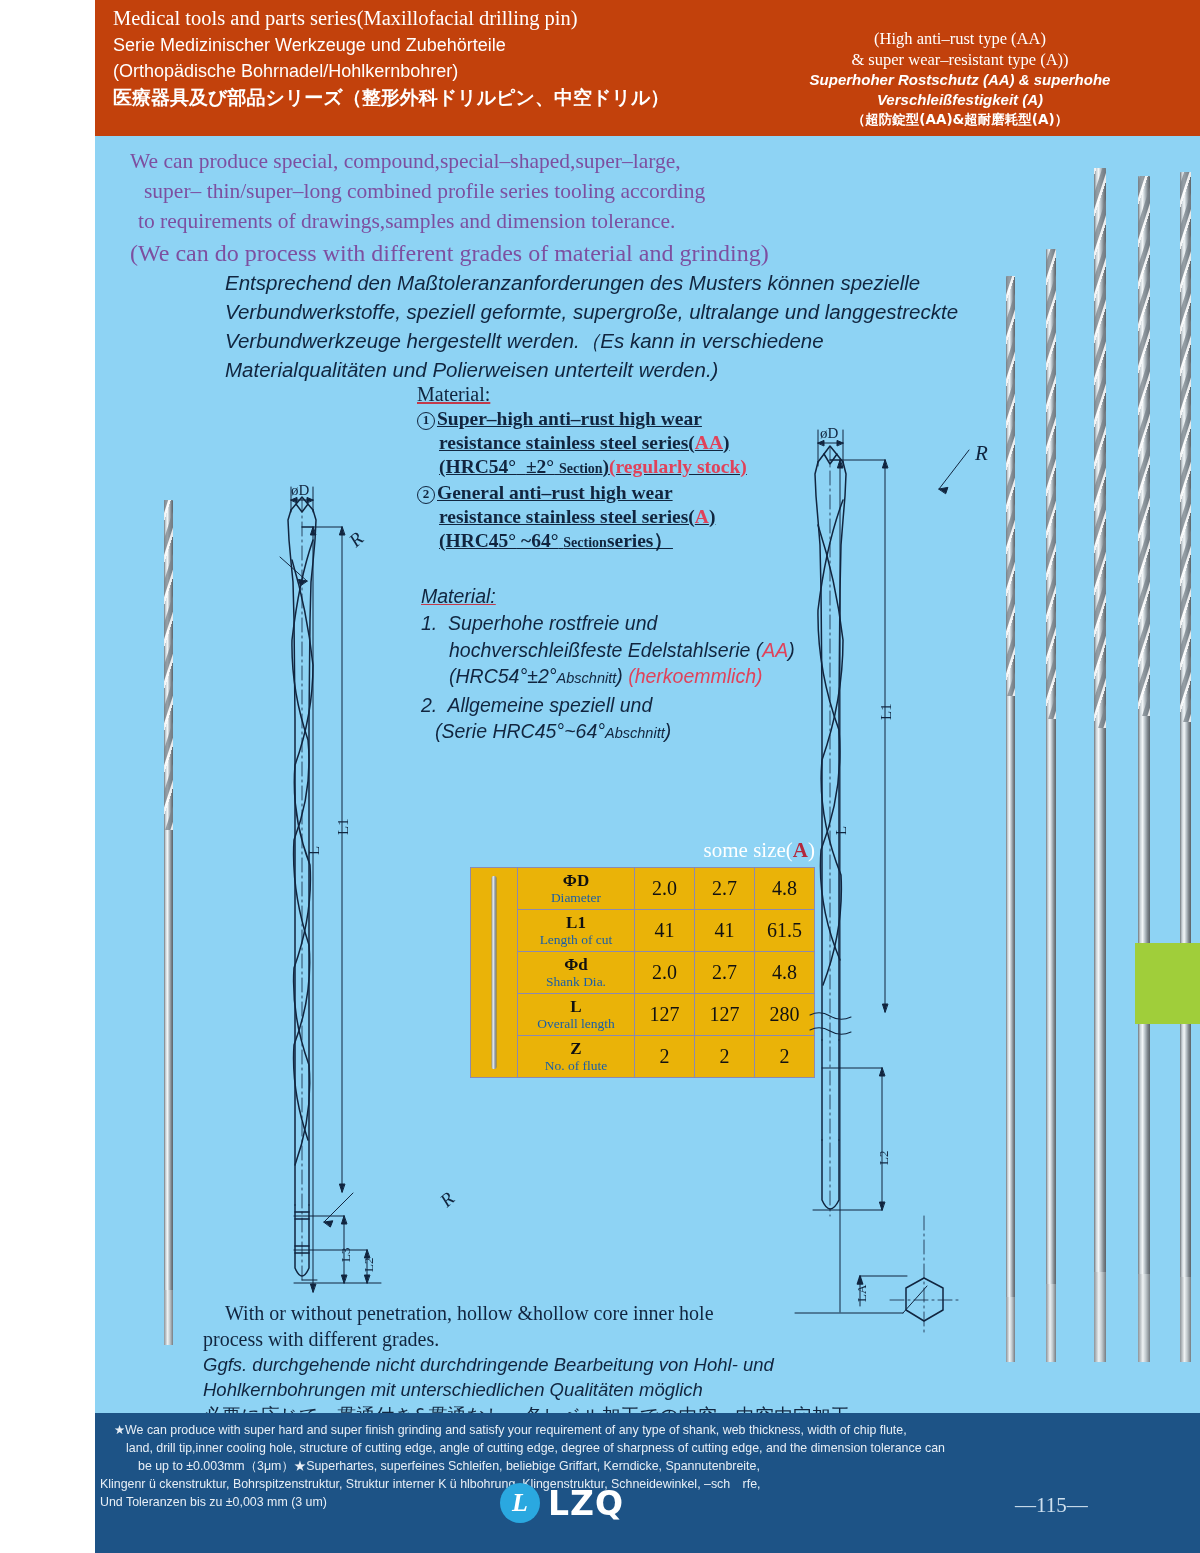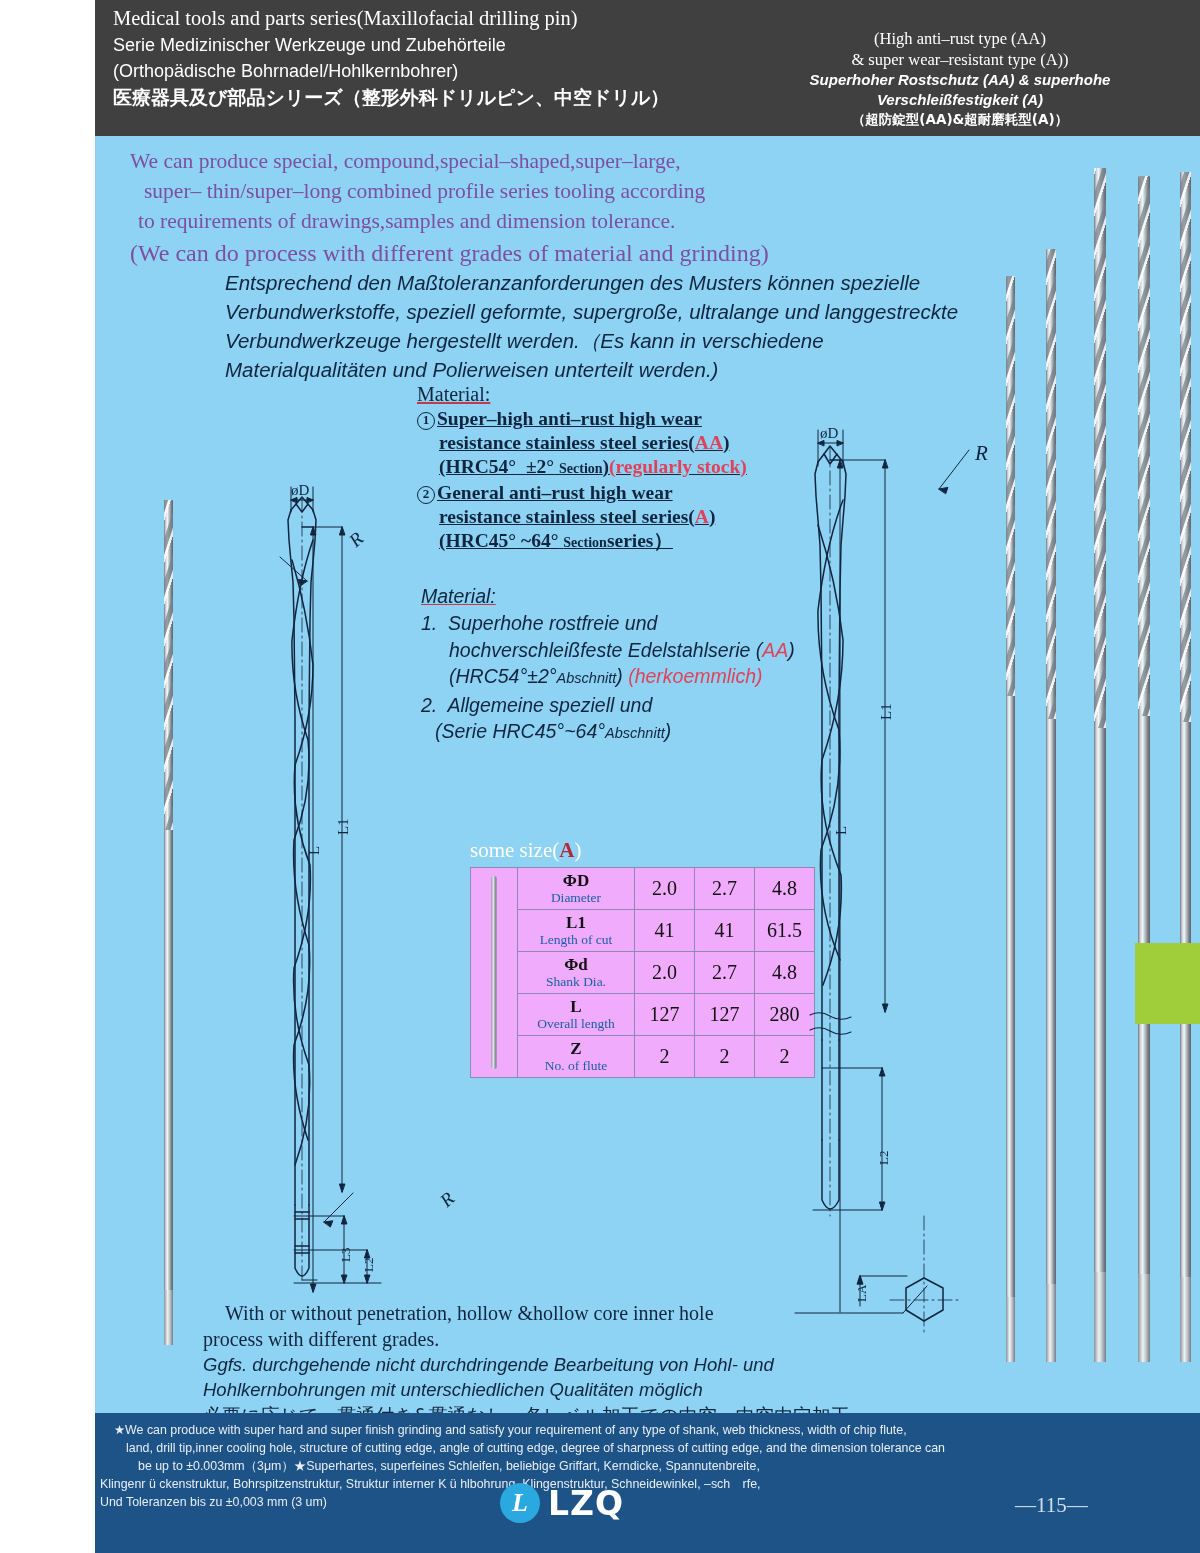--- a/index.html
+++ b/index.html
@@ -2,21 +2,21 @@
 <html><head>
 <meta charset="utf-8">
 <style>
   html,body{margin:0;padding:0;background:#ffffff;}
   body{width:1200px;height:1553px;position:relative;overflow:hidden;
        font-family:"Liberation Serif",serif;}
 
   .page{position:absolute;left:95px;top:0;width:1105px;height:1553px;background:#8ed3f4;overflow:hidden;}
 
   
-  .hdr{position:absolute;left:0;top:0;width:1105px;height:136px;background:#404040;}
+  .hdr{position:absolute;left:0;top:0;width:1105px;height:136px;background:#c2410c;}
   .hdr-left{position:absolute;left:18px;top:5px;width:600px;color:#ffffff;}
   .hdr-l1{font-family:"Liberation Serif",serif;font-size:20.5px;line-height:27px;white-space:nowrap;}
   .hdr-l2{font-family:"Liberation Sans",sans-serif;font-size:18px;line-height:26px;white-space:nowrap;}
   .hdr-l3{font-family:"Liberation Sans",sans-serif;font-size:18px;line-height:26px;white-space:nowrap;}
   .hdr-l4{font-family:"DejaVu Sans",sans-serif;font-size:19px;line-height:27px;white-space:nowrap;font-weight:bold;}
 
   .hdr-right{position:absolute;left:640px;top:28px;width:450px;text-align:center;color:#ffffff;}
   .hr1{font-family:"Liberation Serif",serif;font-size:16.5px;line-height:21px;}
   .hr2{font-family:"Liberation Sans",sans-serif;font-size:15px;line-height:20px;font-style:italic;font-weight:bold;}
   .hr3{font-family:"DejaVu Sans",sans-serif;font-size:13.5px;line-height:19px;font-weight:bold;}
@@ -45,23 +45,23 @@
   
   .mat-de{position:absolute;left:326px;top:583px;width:420px;color:#11253f;}
   .mat-de .ttl{font-family:"Liberation Sans",sans-serif;font-style:italic;font-size:19.5px;line-height:27px;
        text-decoration:underline;text-decoration-color:#c23a4a;}
   .mat-de .ln{font-family:"Liberation Sans",sans-serif;font-style:italic;font-size:19.5px;line-height:26.5px;white-space:nowrap;}
   .mat-de .ind{padding-left:28px;}
   .mat-de .sml{font-size:14.5px;}
 
   
   .tblwrap{position:absolute;left:375px;top:838px;}
-  .tbl-title{font-family:"Liberation Serif",serif;font-size:21px;color:#ffffff;margin-bottom:4px;}
+  .tbl-title{font-family:"Liberation Serif",serif;font-size:21px;color:#ffffff;margin-bottom:4px;text-align:right;}
   .tbl-title .rd{color:#b3283c;font-weight:bold;}
-  table.sz{border-collapse:collapse;background:#f0abfc;}
+  table.sz{border-collapse:collapse;background:#eab308;}
   table.sz td{border:1px solid #8c8ab0;text-align:center;color:#111;}
   td.photo{width:46px;padding:0;position:relative;}
   td.lbl{width:110px;padding:4px 3px;}
   td.val{width:57px;font-family:"Liberation Serif",serif;font-size:20px;}
   .lbl .l1{font-family:"Liberation Serif",serif;font-size:17px;font-weight:bold;line-height:18px;color:#111;}
   .lbl .l2{font-family:"Liberation Serif",serif;font-size:13.5px;line-height:15px;color:#1a5fa8;}
   .minibit{position:absolute;left:50%;top:8px;transform:translateX(-50%);width:5px;height:calc(100% - 16px);
         background:linear-gradient(90deg,#8d9398,#e9eef1 35%,#aab2b8 60%,#6d7479);border-radius:2px;}
 
   

